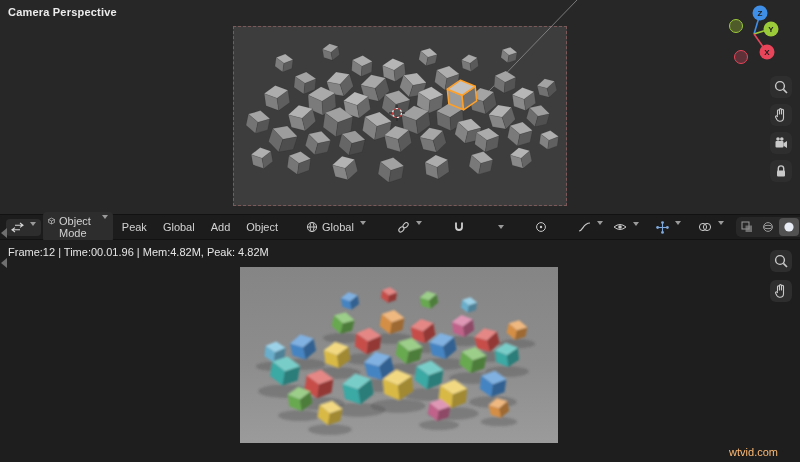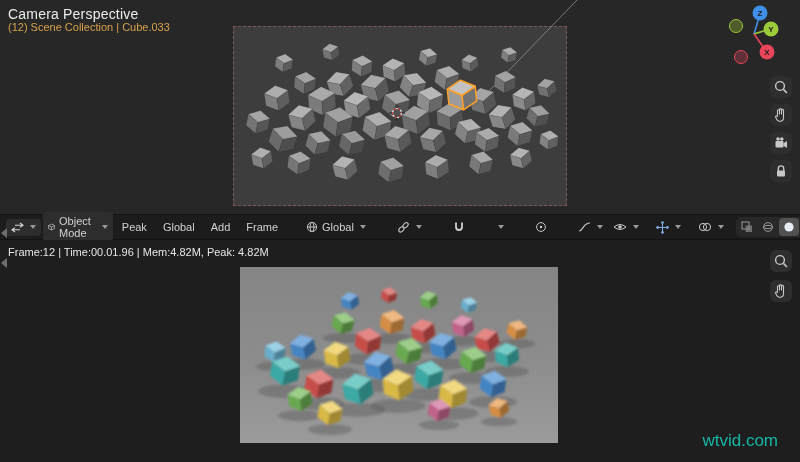--- a/index.html
+++ b/index.html
@@ -4,49 +4,49 @@
 <style>
   *{margin:0;padding:0;box-sizing:border-box}
   html,body{width:800px;height:462px;overflow:hidden;background:#1d1d1d;
     font-family:"Liberation Sans",sans-serif}
   .app{position:relative;width:800px;height:462px;background:#1d1d1d;overflow:hidden}
 
   
   .vp3d{position:absolute;left:0;top:0;width:800px;height:214px;background:#272727;overflow:hidden}
   .camframe{position:absolute;left:233px;top:26px;width:334px;height:180px;background:#3d3d3d;border:1px dashed #7d5a5a}
   #scene3d{position:absolute;left:0;top:0}
-  .vplabel{position:absolute;left:8px;top:6px;font-size:14px;font-weight:400;color:#ececec;letter-spacing:.2px}
+  .vplabel{position:absolute;left:8px;top:6px;font-size:11px;font-weight:700;color:#ececec;letter-spacing:.2px}
   .vpcrumb{position:absolute;left:8px;top:21px;font-size:11px;color:#d8a14b}
   .gizmo{position:absolute;right:12px;top:4px}
   .sidecol{position:absolute;right:8px;top:76px;display:flex;flex-direction:column;gap:6px}
   .tool-btn{width:22px;height:22px;border-radius:6px;background:#2e2e2e;display:flex;align-items:center;justify-content:center}
 
   
   .toolbar{position:absolute;left:0;top:214px;width:800px;height:26px;background:#1c1c1c;
     border-top:1px solid #121212;border-bottom:1px solid #121212;
     display:flex;align-items:center;font-size:11px;color:#d2d2d2}
   .tb-left{display:flex;align-items:center;gap:2px;margin-left:6px}
   .tb-center{display:flex;align-items:center;gap:21px;margin-left:16px}
   .tb-right{display:flex;align-items:center;gap:7px;margin-left:auto;margin-right:34px}
-  .tb-btn{display:flex;align-items:center;gap:4px;padding:3px 5px;border-radius:4px}
+  .tb-btn{display:flex;align-items:flex-start;gap:4px;padding:3px 5px;border-radius:4px}
   .boxed{background:#2d2d2d}
   .menu{padding:3px 7px;border-radius:4px}
   .caret{display:inline-block;width:0;height:0;border-left:3px solid transparent;border-right:3px solid transparent;border-top:4px solid #9a9a9a;margin-left:2px}
   .seg{display:flex;align-items:center;background:#282828;border-radius:5px;padding:1px;gap:1px}
   .seg-item{display:flex;align-items:center;justify-content:center;width:20px;height:18px;border-radius:4px}
   .seg-item.active{background:#515151}
 
   
   .imged{position:absolute;left:0;top:240px;width:800px;height:222px;background:#1e1e1e}
   .stats{position:absolute;left:8px;top:6px;font-size:11px;color:#e6e6e6}
   .render{position:absolute;left:240px;top:27px}
   .imged .sidecol2{position:absolute;right:8px;top:10px;display:flex;flex-direction:column;gap:8px}
 
   .edge-arrow{position:absolute;left:1px;width:0;height:0;border-top:5px solid transparent;border-bottom:5px solid transparent;border-right:6px solid #6f6f6f}
-  .wm{position:absolute;right:22px;bottom:11px;font-size:17px;color:#14b8a6}
+  .wm{position:absolute;right:22px;bottom:4px;font-size:11px;color:#fdba74}
 </style>
 </head>
 <body>
 
 <div class="app">
 
   <div class="vp3d">
     <div class="camframe"></div>
     <svg id="scene3d" width="800" height="214">
       <defs>
@@ -291,21 +291,20 @@
           <circle cx="397" cy="113" r="4.5" fill="none" stroke="#e8e8e8" stroke-width="1.2" stroke-dasharray="2.4 2.4"></circle>
           <circle cx="397" cy="113" r="4.5" fill="none" stroke="#cc3a3a" stroke-width="1.2" stroke-dasharray="2.4 2.4" stroke-dashoffset="2.4"></circle>
           <path d="M -8 0 H -5" transform="translate(397,113)" stroke="#2b2b2b" stroke-width="1.2" fill="none"></path>
           <path d="M 5 0 H 8" transform="translate(397,113)" stroke="#2b2b2b" stroke-width="1.2" fill="none"></path>
           <path d="M 0 -8 V -5" transform="translate(397,113)" stroke="#2b2b2b" stroke-width="1.2" fill="none"></path>
           <path d="M 0 5 V 8" transform="translate(397,113)" stroke="#2b2b2b" stroke-width="1.2" fill="none"></path>
         </g>
     </svg>
 
     <div class="vplabel">Camera Perspective</div>
-    <div class="vpcrumb">(12) Scene Collection | Cube.033</div>
 
     <svg class="gizmo" width="64" height="64">
       <g stroke-width="1.6">
         <line x1="30" y1="30" x2="36" y2="10" stroke="#3f8fe8"></line>
         <line x1="30" y1="30" x2="46" y2="25" stroke="#9ccb3a"></line>
         <line x1="30" y1="30" x2="42" y2="47" stroke="#e8455a"></line>
       </g>
       <circle cx="12" cy="22" r="6.5" fill="#4f5c2a" stroke="#9ccb3a" stroke-width="1"></circle>
       <circle cx="17" cy="53" r="6.5" fill="#5e3139" stroke="#e8455a" stroke-width="1"></circle>
       <circle cx="36" cy="9" r="7.5" fill="#3f8fe8"></circle>
@@ -356,21 +355,21 @@
       <span class="tb-btn boxed">
         <svg width="12" height="12" viewBox="0 0 12 12">
             <path d="M6 1 L11 3.5 V8.5 L6 11 L1 8.5 V3.5 Z M1 3.5 L6 6 L11 3.5 M6 6 V11" fill="none" stroke="#e2e2e2" stroke-width="1"></path>
           </svg>
         <span>Object Mode</span>
         <span class="caret"></span>
       </span>
       <span class="menu">Peak</span>
       <span class="menu">Global</span>
       <span class="menu">Add</span>
-      <span class="menu">Frame</span>
+      <span class="menu">Object</span>
     </div>
 
     <div class="tb-center">
       <span class="tb-btn">
         <svg width="12" height="12">
             <circle cx="6" cy="6" r="4.6" fill="none" stroke="#c9c9c9"></circle>
             <ellipse cx="6" cy="6" rx="2" ry="4.6" fill="none" stroke="#c9c9c9"></ellipse>
             <line x1="1.4" y1="6" x2="10.6" y2="6" stroke="#c9c9c9"></line>
           </svg>
         <span>Global</span>

